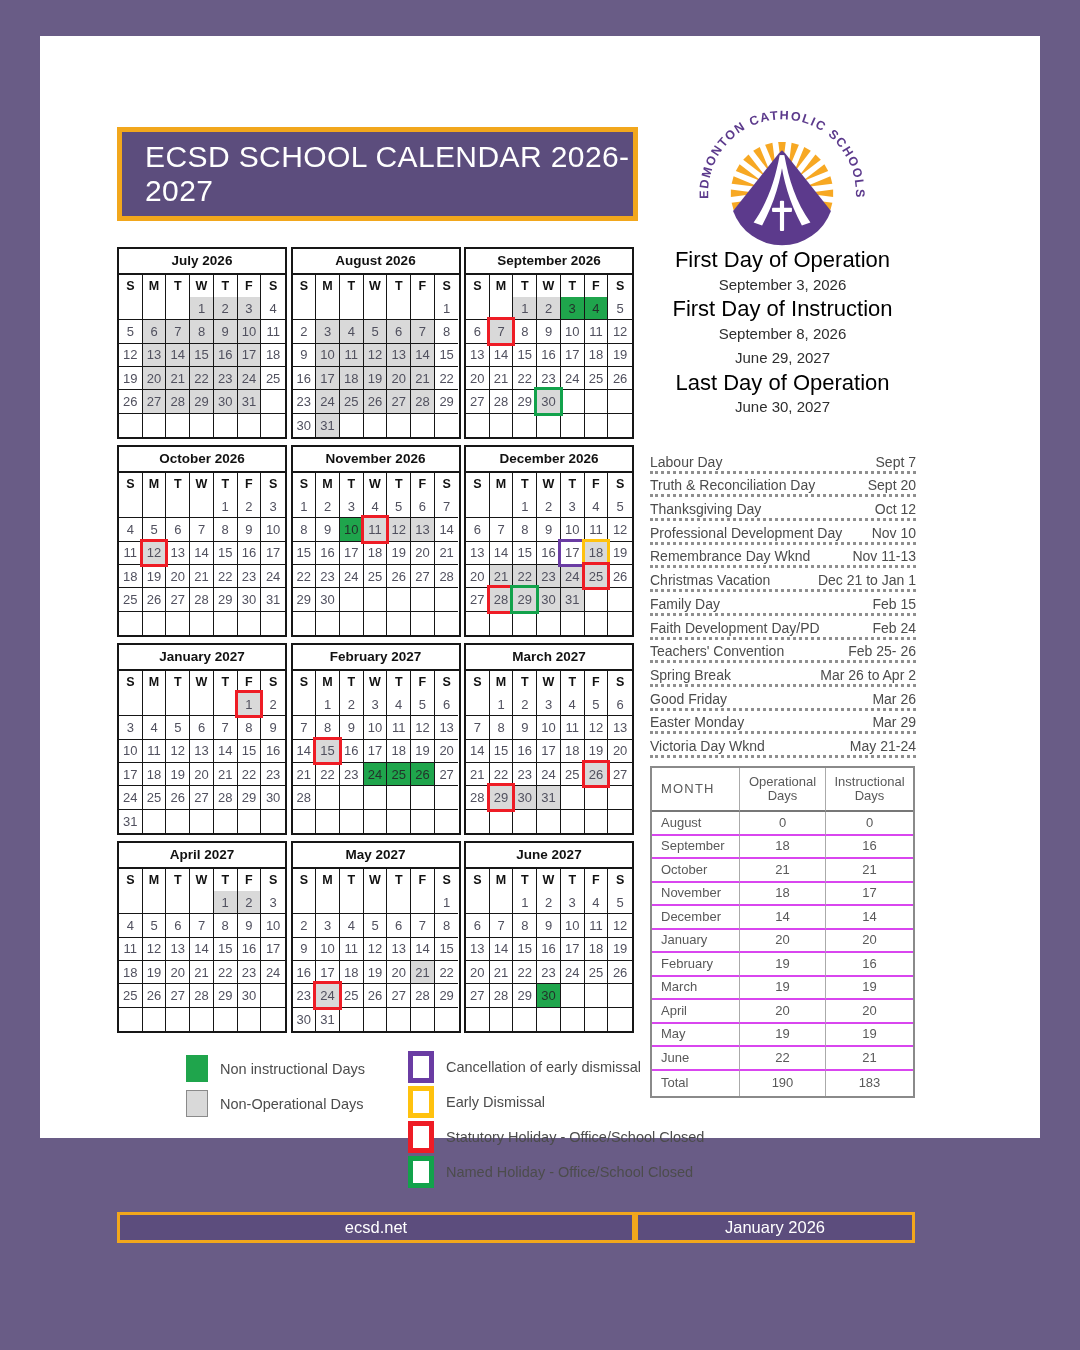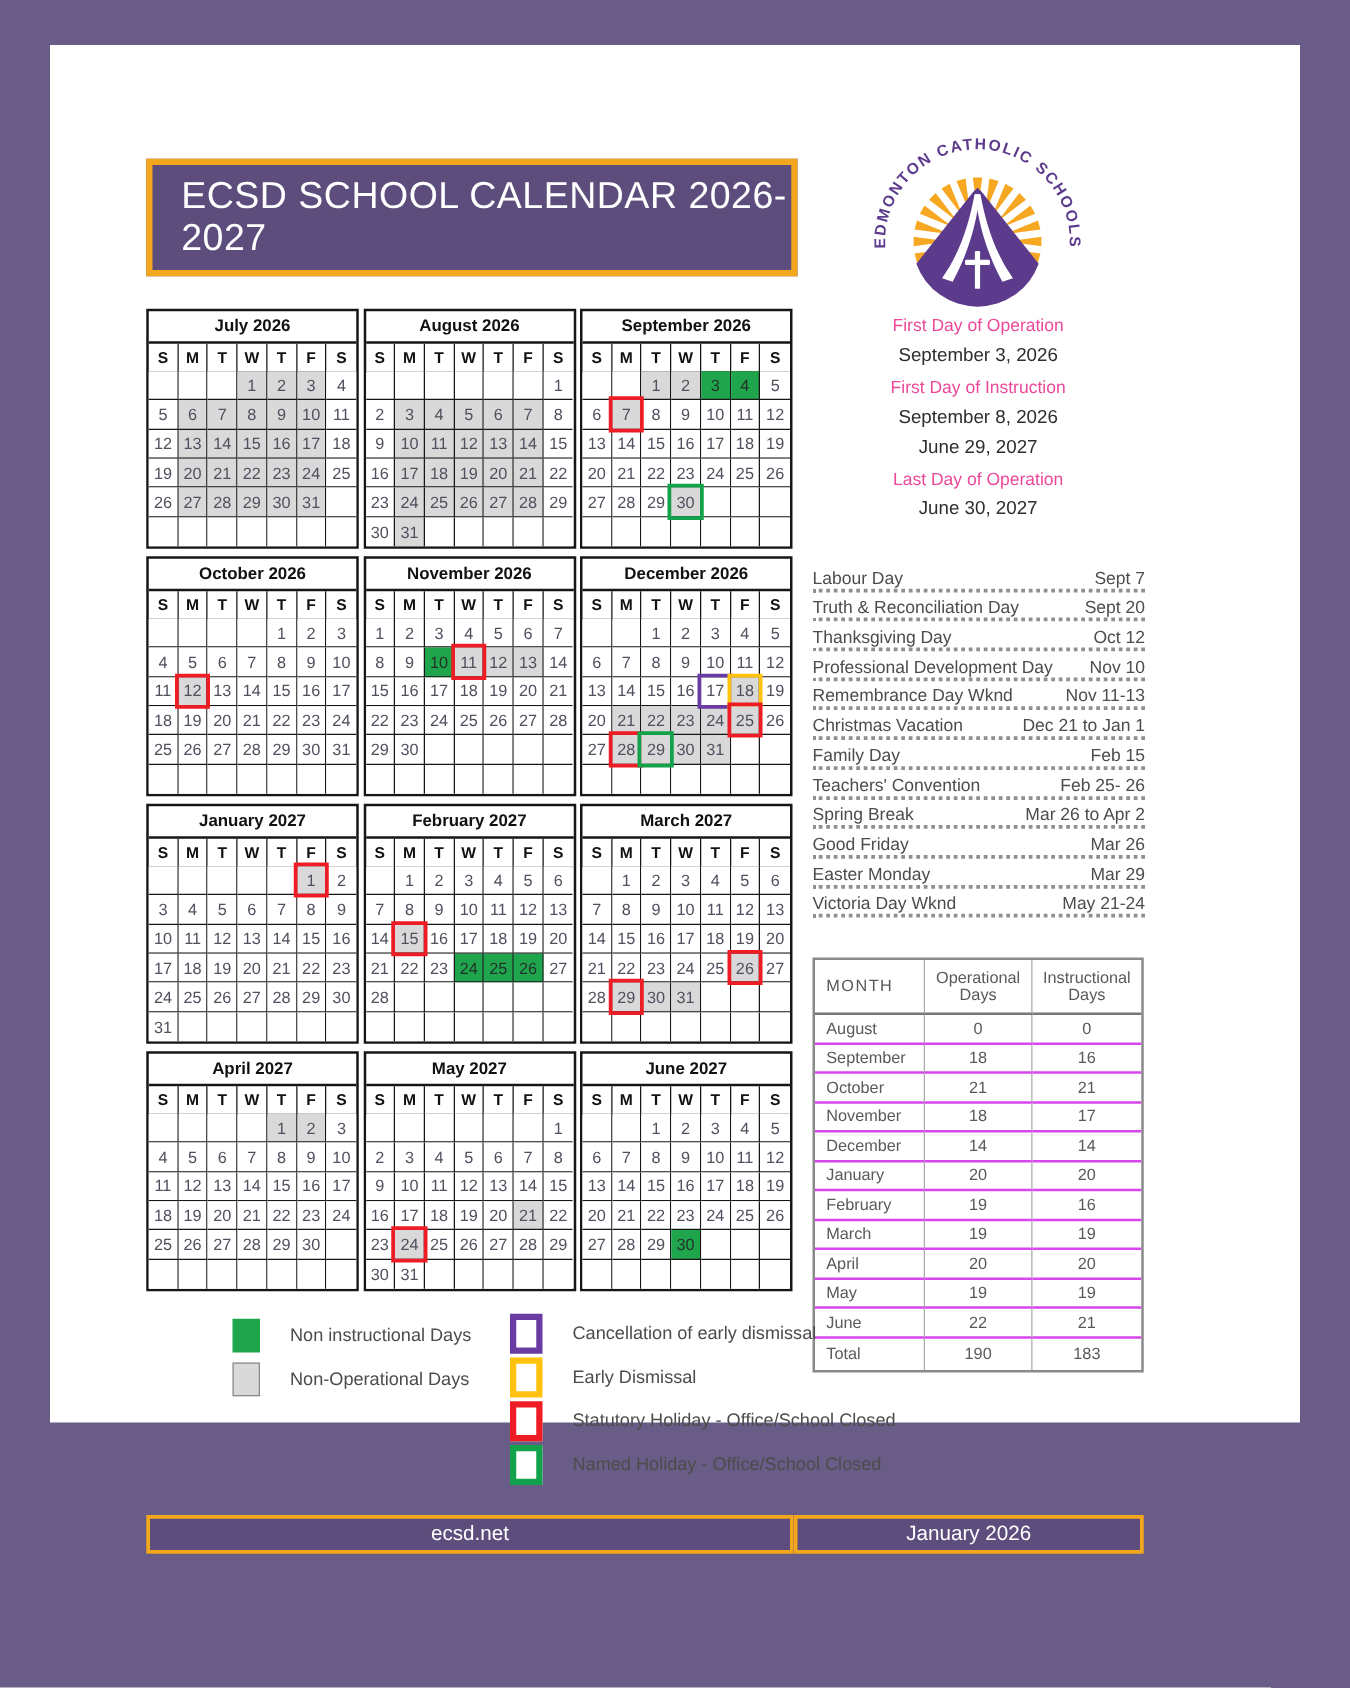--- a/index.html
+++ b/index.html
@@ -10,21 +10,21 @@
   
   .title-box{position:absolute;left:77px;top:91px;width:521px;height:94px;box-sizing:border-box;
              background:var(--panel_purple);border:5px solid var(--gold);display:flex;align-items:center}
   .title-text{color:#fff;font-size:30px;padding-left:23px;letter-spacing:.4px}
 
   
   .logo{position:absolute;left:652px;top:72px;width:180px;height:142px}
 
   
   .key-dates{position:absolute;left:595px;top:212px;width:295px;text-align:center}
-  .kd-label{font-size:14px;color:#ec4899;line-height:24.5px}
+  .kd-label{font-size:22px;color:#000000;line-height:24.5px}
   .kd-value{font-size:15px;color:#2e2e2e;line-height:24.5px}
 
   
   .holiday-list{position:absolute;left:610px;top:414px;width:266px}
   .h-row{display:flex;justify-content:space-between;align-items:flex-end;height:23.7px;
          border-bottom:3px dotted #8f8f8f;box-sizing:border-box;font-size:14px;color:#4c4c4c;padding-bottom:1px}
 
   
   .days-table{position:absolute;left:610px;top:730px;width:265px;box-sizing:border-box;
               border:2px solid #8a8a8a;background:#fff;font-size:13px;color:#595959}
@@ -64,21 +64,21 @@
   .b-purple::after{border-color:var(--purple_border)}
   .b-green::after{border-color:var(--green_border)}
 
   
   .legend-fill{position:absolute;left:146px;top:1019px}
   .legend-border{position:absolute;left:368px;top:1015px}
   .lg-item{display:flex;align-items:center;margin-bottom:8px;height:27px}
   .legend-border .lg-item{height:32px;margin-bottom:3px}
   .lg-fill{width:22px;height:27px;display:inline-block;box-sizing:border-box}
   .lg-border{width:26px;height:32px;border:5.5px solid #000;background:#fff;display:inline-block;box-sizing:border-box}
-  .lg-label{margin-left:24px;font-size:14.5px;color:#4c4c4c}
+  .lg-label{margin-left:12px;font-size:14.5px;color:#4c4c4c}
 
   
   .footer{position:absolute;left:77px;top:1176px;width:798px;height:31px;display:flex}
   .f-seg{box-sizing:border-box;height:31px;background:var(--panel_purple);border:3px solid var(--gold);
          color:#fff;display:flex;align-items:center;justify-content:center;font-size:16.5px}
   .f-left{width:518px}
   .f-right{width:280px}
 </style>
 </head>
 <body>
@@ -164,20 +164,24 @@
       </div>
       <div class="h-row">
         <span class="h-name">Christmas Vacation</span>
         <span class="h-date">Dec 21 to Jan 1</span>
       </div>
       <div class="h-row">
         <span class="h-name">Family Day</span>
         <span class="h-date">Feb 15</span>
       </div>
       <div class="h-row">
+        <span class="h-name">Faith Development Day/PD</span>
+        <span class="h-date">Feb 24</span>
+      </div>
+      <div class="h-row">
         <span class="h-name">Teachers' Convention</span>
         <span class="h-date">Feb 25- 26</span>
       </div>
       <div class="h-row">
         <span class="h-name">Spring Break</span>
         <span class="h-date">Mar 26 to Apr 2</span>
       </div>
       <div class="h-row">
         <span class="h-name">Good Friday</span>
         <span class="h-date">Mar 26</span>

